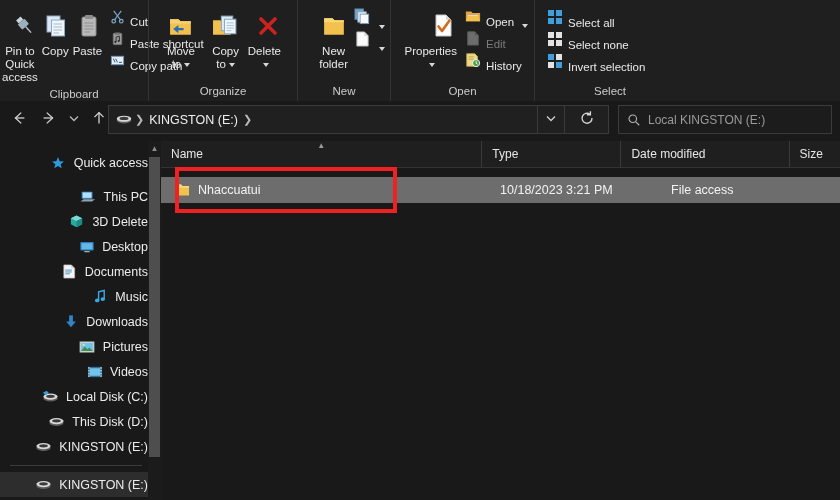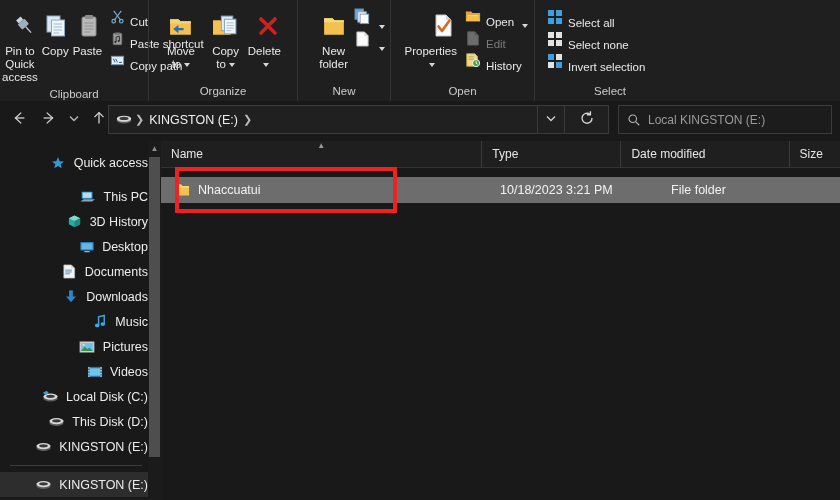--- a/index.html
+++ b/index.html
@@ -522,21 +522,21 @@
     </div>
 
     <div class="navitem lvl1">
       <span class="ico">
         <svg width="15" height="15" viewBox="0 0 16 16">
           <path d="M8 1.5 L14 4.5 L14 11 L8 14 L2 11 L2 4.5 Z" fill="#2aa9a0"></path>
           <path d="M8 1.5 L14 4.5 L8 7.5 L2 4.5 Z" fill="#7fd9d3"></path>
           <path d="M8 7.5 L14 4.5 L14 11 L8 14 Z" fill="#1c8a83"></path>
         </svg>
       </span>
-      <span>3D History</span>
+      <span>3D Delete</span>
     </div>
 
     <div class="navitem lvl1">
       <span class="ico">
         <svg width="16" height="14" viewBox="0 0 18 15">
           <rect x="1.5" y="2" width="15" height="9.5" rx="0.8" fill="#2d7fb8"></rect>
           <rect x="2.8" y="3.2" width="12.4" height="7" fill="#63b8e8"></rect>
           <rect x="6" y="12" width="6" height="1.4" fill="#9fb5c4"></rect>
         </svg>
       </span>
@@ -552,36 +552,36 @@
           <rect x="3.5" y="8" width="7" height="1" fill="#4a90c4"></rect>
           <rect x="3.5" y="10" width="5" height="1" fill="#4a90c4"></rect>
         </svg>
       </span>
       <span>Documents</span>
     </div>
 
     <div class="navitem lvl1">
       <span class="ico">
         <svg width="14" height="15" viewBox="0 0 14 16">
-          <rect x="5" y="1.5" width="4" height="7" fill="#2e86c8"></rect>
-          <path d="M1.8 8 L12.2 8 L7 14 Z" fill="#2e86c8"></path>
-        </svg>
-      </span>
-      <span>Downloads</span>
-    </div>
-
-    <div class="navitem lvl1">
-      <span class="ico">
-        <svg width="14" height="15" viewBox="0 0 14 16">
           <path d="M5.5 12 V3 L11.5 1.6 V10.5" stroke="#3aa8e0" stroke-width="1.5" fill="none"></path>
           <ellipse cx="4" cy="12.2" rx="2.4" ry="2" fill="#3aa8e0"></ellipse>
           <ellipse cx="10" cy="10.7" rx="2.4" ry="2" fill="#3aa8e0"></ellipse>
         </svg>
       </span>
       <span>Music</span>
+    </div>
+
+    <div class="navitem lvl1">
+      <span class="ico">
+        <svg width="14" height="15" viewBox="0 0 14 16">
+          <rect x="5" y="1.5" width="4" height="7" fill="#2e86c8"></rect>
+          <path d="M1.8 8 L12.2 8 L7 14 Z" fill="#2e86c8"></path>
+        </svg>
+      </span>
+      <span>Downloads</span>
     </div>
 
     <div class="navitem lvl1">
       <span class="ico">
         <svg width="16" height="14" viewBox="0 0 17 14">
           <rect x="1" y="1.5" width="15" height="11" fill="#dcdcdc" stroke="#9e9e9e" stroke-width="0.8"></rect>
           <rect x="2.2" y="2.7" width="12.6" height="8.6" fill="#6fc2ea"></rect>
           <path d="M2.2 11.3 L6 6.5 L9 9.5 L11 7.5 L14.8 11.3 Z" fill="#3d8f52"></path>
           <circle cx="5" cy="4.8" r="1.2" fill="#f5e27a"></circle>
         </svg>
@@ -687,21 +687,21 @@
             <path d="M1 1.5h5.5l1.4 1.6H15V13.5H1z" fill="#f2c14e"></path>
             <path d="M1 1.5h5.5l1.4 1.6H15V5H1z" fill="#f8d879"></path>
           </svg>
         </span>
         <span>Nhaccuatui</span>
       </div>
       <div class="cell" style="width:174px;padding-left:12px">
         <span>10/18/2023 3:21 PM</span>
       </div>
       <div class="cell" style="width:144px;padding-left:12px">
-        <span>File folder</span>
+        <span>File access</span>
       </div>
       <div class="cell" style="width:40px;padding-left:8px">
         <span></span>
       </div>
     </div>
   </div>
 
   <div class="redbox" style="left: 175px; top: 167px; width: 222px; height: 46px; border-color: rgb(238, 34, 34);"></div>
 
 </div>

